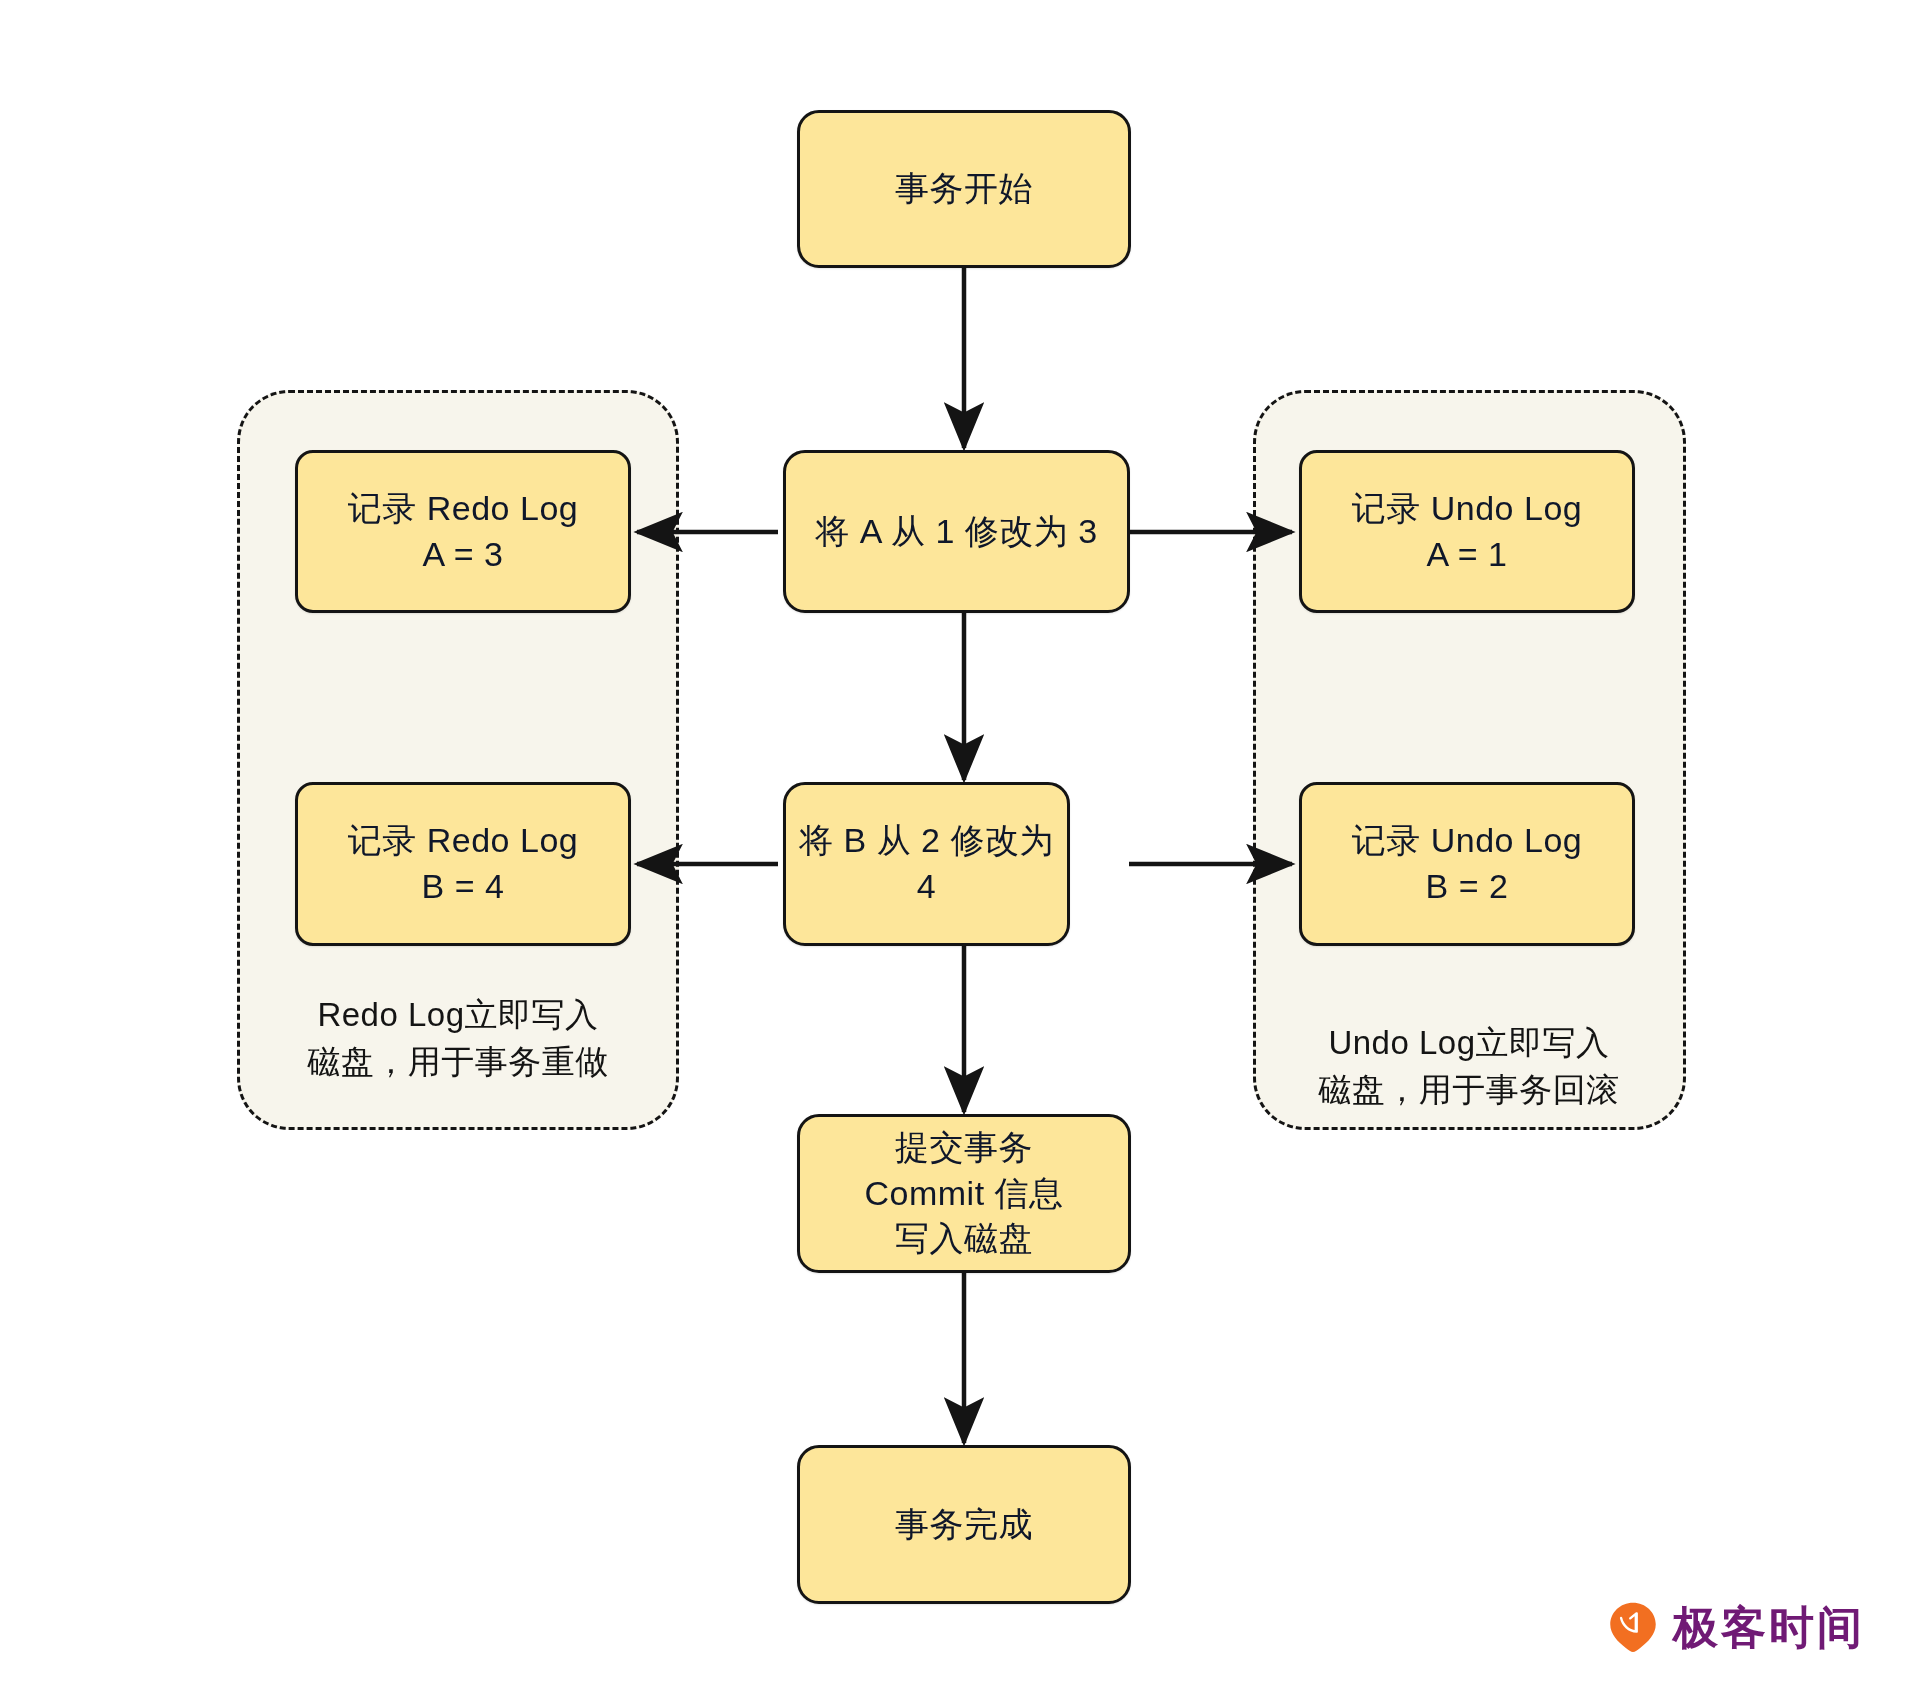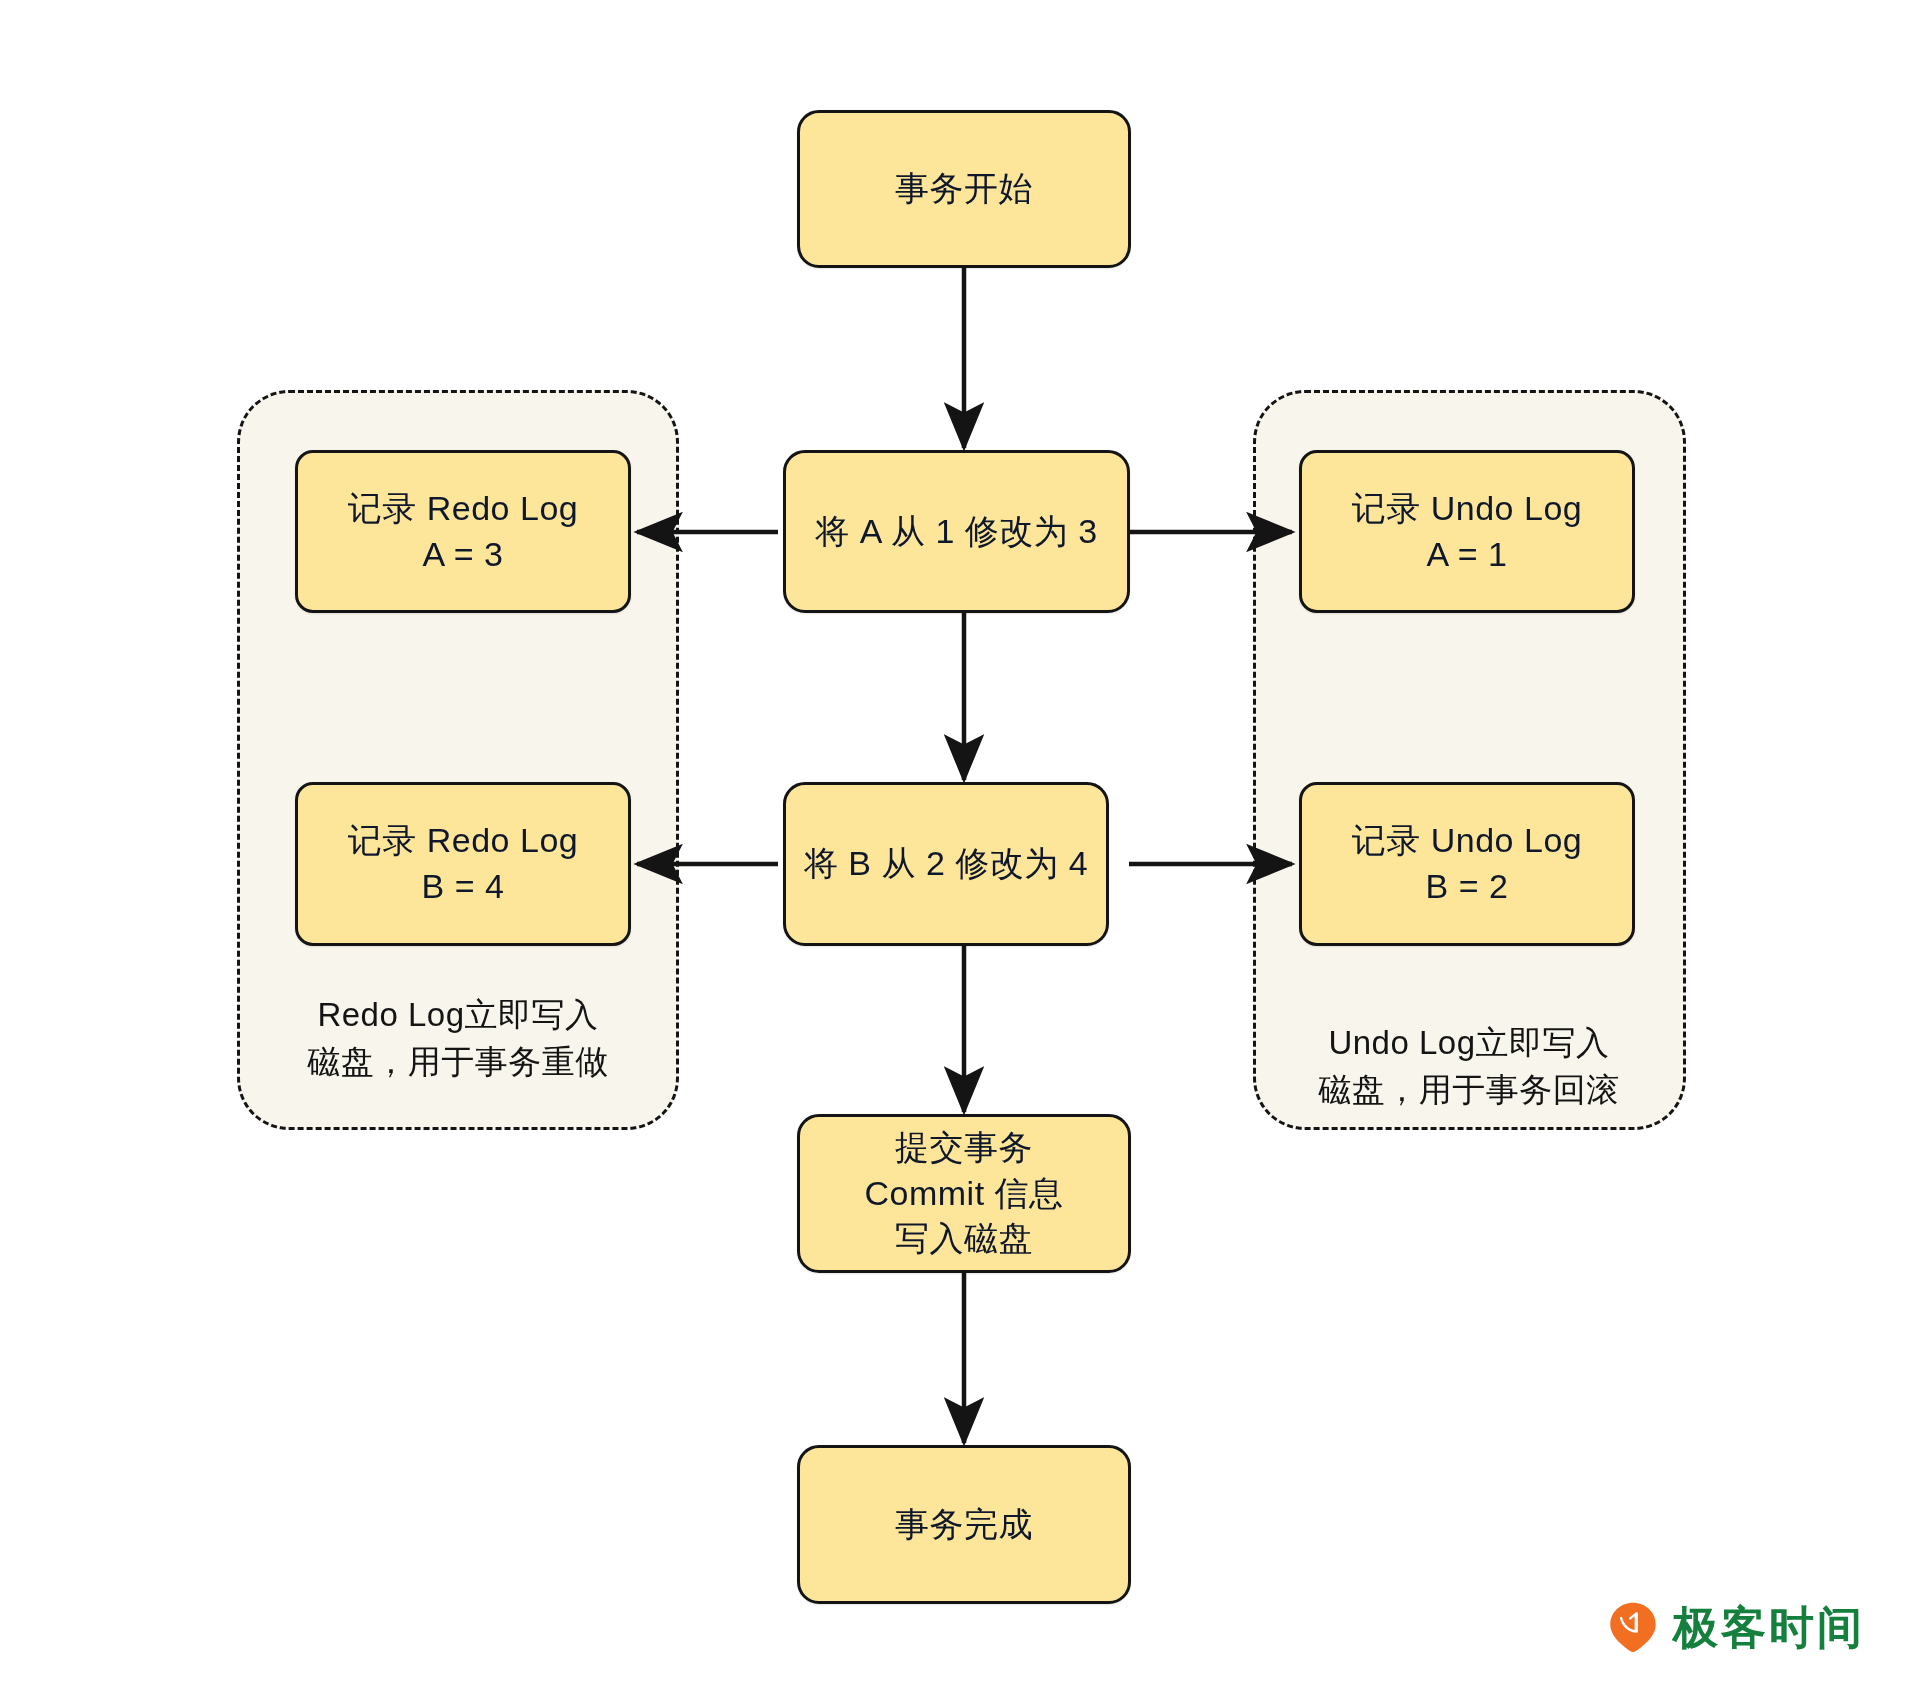--- a/index.html
+++ b/index.html
@@ -69,21 +69,21 @@
     gap: 14px;
   }
   .logo-mark {
     width: 52px;
     height: 52px;
     flex: 0 0 52px;
   }
   .logo-text {
     font-size: 45px;
     font-weight: bold;
-    color: #15803d;
+    color: #701a75;
     letter-spacing: 3px;
     line-height: 1;
   }
 </style>
 </head>
 <body>
 
 <div id="canvas">
 
   <div class="group-box" style="left:237px; top:390px; width:442px; height:740px;"></div>
@@ -111,21 +111,21 @@
 
     <line x1="964" y1="946" x2="964" y2="1112" stroke="#141414" stroke-width="4.5" marker-end="url(#arrowhead)"></line>
 
     <line x1="964" y1="1273" x2="964" y2="1443" stroke="#141414" stroke-width="4.5" marker-end="url(#arrowhead)"></line>
   </svg>
 
   <div class="node big-radius" style="left:797px; top:110px; width:334px; height:158px;">事务开始</div>
 
   <div class="node big-radius" style="left:783px; top:450px; width:347px; height:163px;">将 A 从 1 修改为 3</div>
 
-  <div class="node big-radius" style="left:783px; top:782px; width:326px; height:164px;">将 B 从 2 修改为 4</div>
+  <div class="node big-radius" style="left:783px; top:782px; width:287px; height:164px;">将 B 从 2 修改为 4</div>
 
   <div class="node" style="left:295px; top:450px; width:336px; height:163px;">记录 Redo Log
 A = 3</div>
 
   <div class="node" style="left:295px; top:782px; width:336px; height:164px;">记录 Redo Log
 B = 4</div>
 
   <div class="node" style="left:1299px; top:450px; width:336px; height:163px;">记录 Undo Log
 A = 1</div>
 

